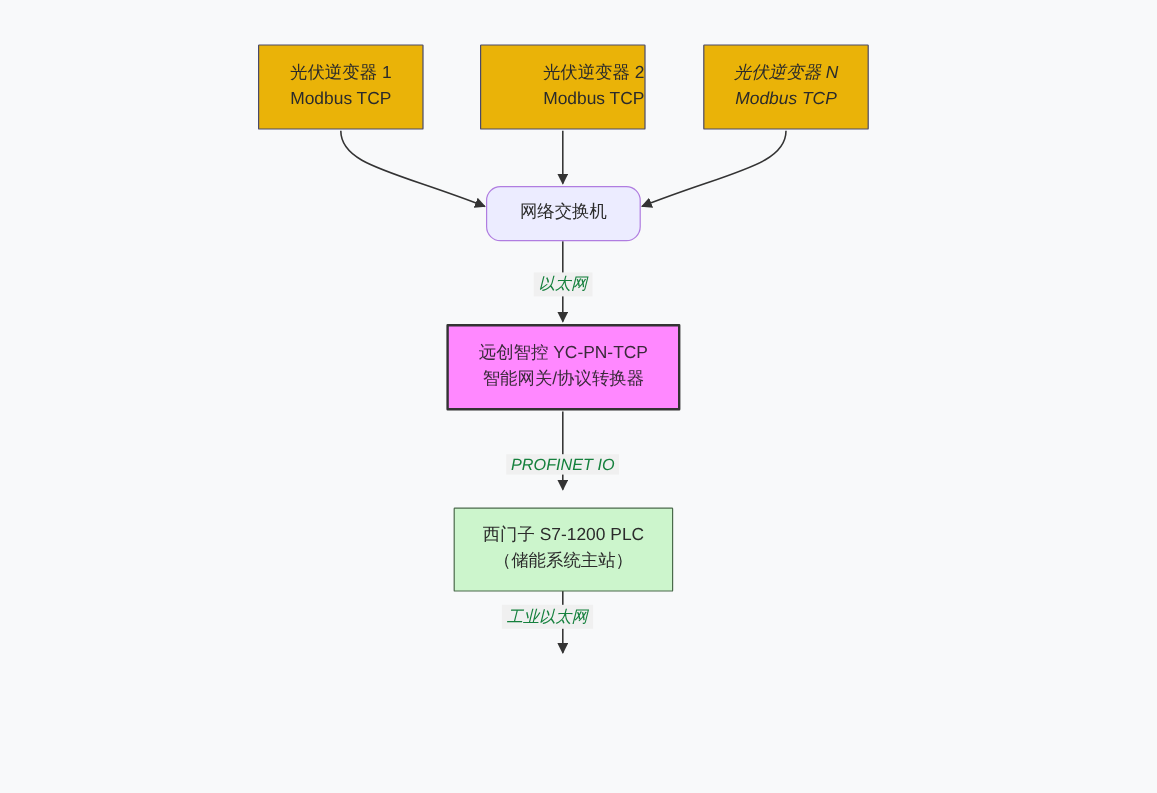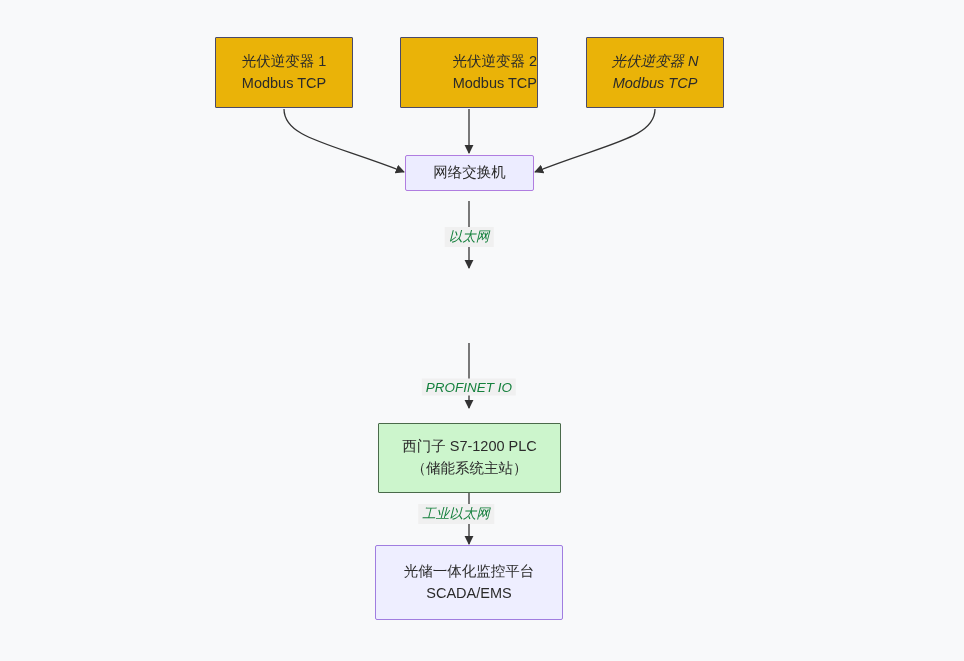--- a/index.html
+++ b/index.html
@@ -48,23 +48,23 @@
     background: #eab308;
     border: 1.4px solid #4a4a6a;
     border-radius: 1px;
     width: 138px;
     height: 71px;
   }
   
   .node-switch {
     background: #ececff;
     border: 1.4px solid #b07de0;
-    border-radius: 2px;
+    border-radius: 12px;
     width: 129px;
-    height: 36px;
+    height: 46px;
   }
   
   .node-gateway {
     background: #ff88ff;
     border: 2.2px solid #333333;
     border-radius: 1px;
     width: 195px;
     height: 72px;
     color: #3a2a3a;
   }
@@ -136,28 +136,28 @@
     <span class="line1">光伏逆变器 N</span>
     <span class="line2">Modbus TCP</span>
   </div>
 
   <div class="node node-switch" style="left:405px; top:155px;">
     <span class="line1">网络交换机</span>
   </div>
 
   <div class="edge-label" style="left:469px; top:237px;">以太网</div>
 
+  <div class="node node-gateway" style="left:372px; top:270px;">
+    <span class="line1">远创智控 YC-PN-TCP</span>
+    <span class="line2">智能网关/协议转换器</span>
+  </div>
 
   <div class="edge-label" style="left:469px; top:375px;margin-top:12px;">PROFINET IO</div>
 
   <div class="node node-plc" style="left:378px; top:409px;">
     <span class="line1">西门子 S7-1200 PLC</span>
     <span class="line2">（储能系统主站）</span>
   </div>
 
   <div class="edge-label" style="left:456px; top:514px;">工业以太网</div>
 
-  <div class="node node-scada" style="left:375px; top:545px;">
-    <span class="line1">光储一体化监控平台</span>
-    <span class="line2">SCADA/EMS</span>
-  </div>
 
 </div>
 
 </body></html>

